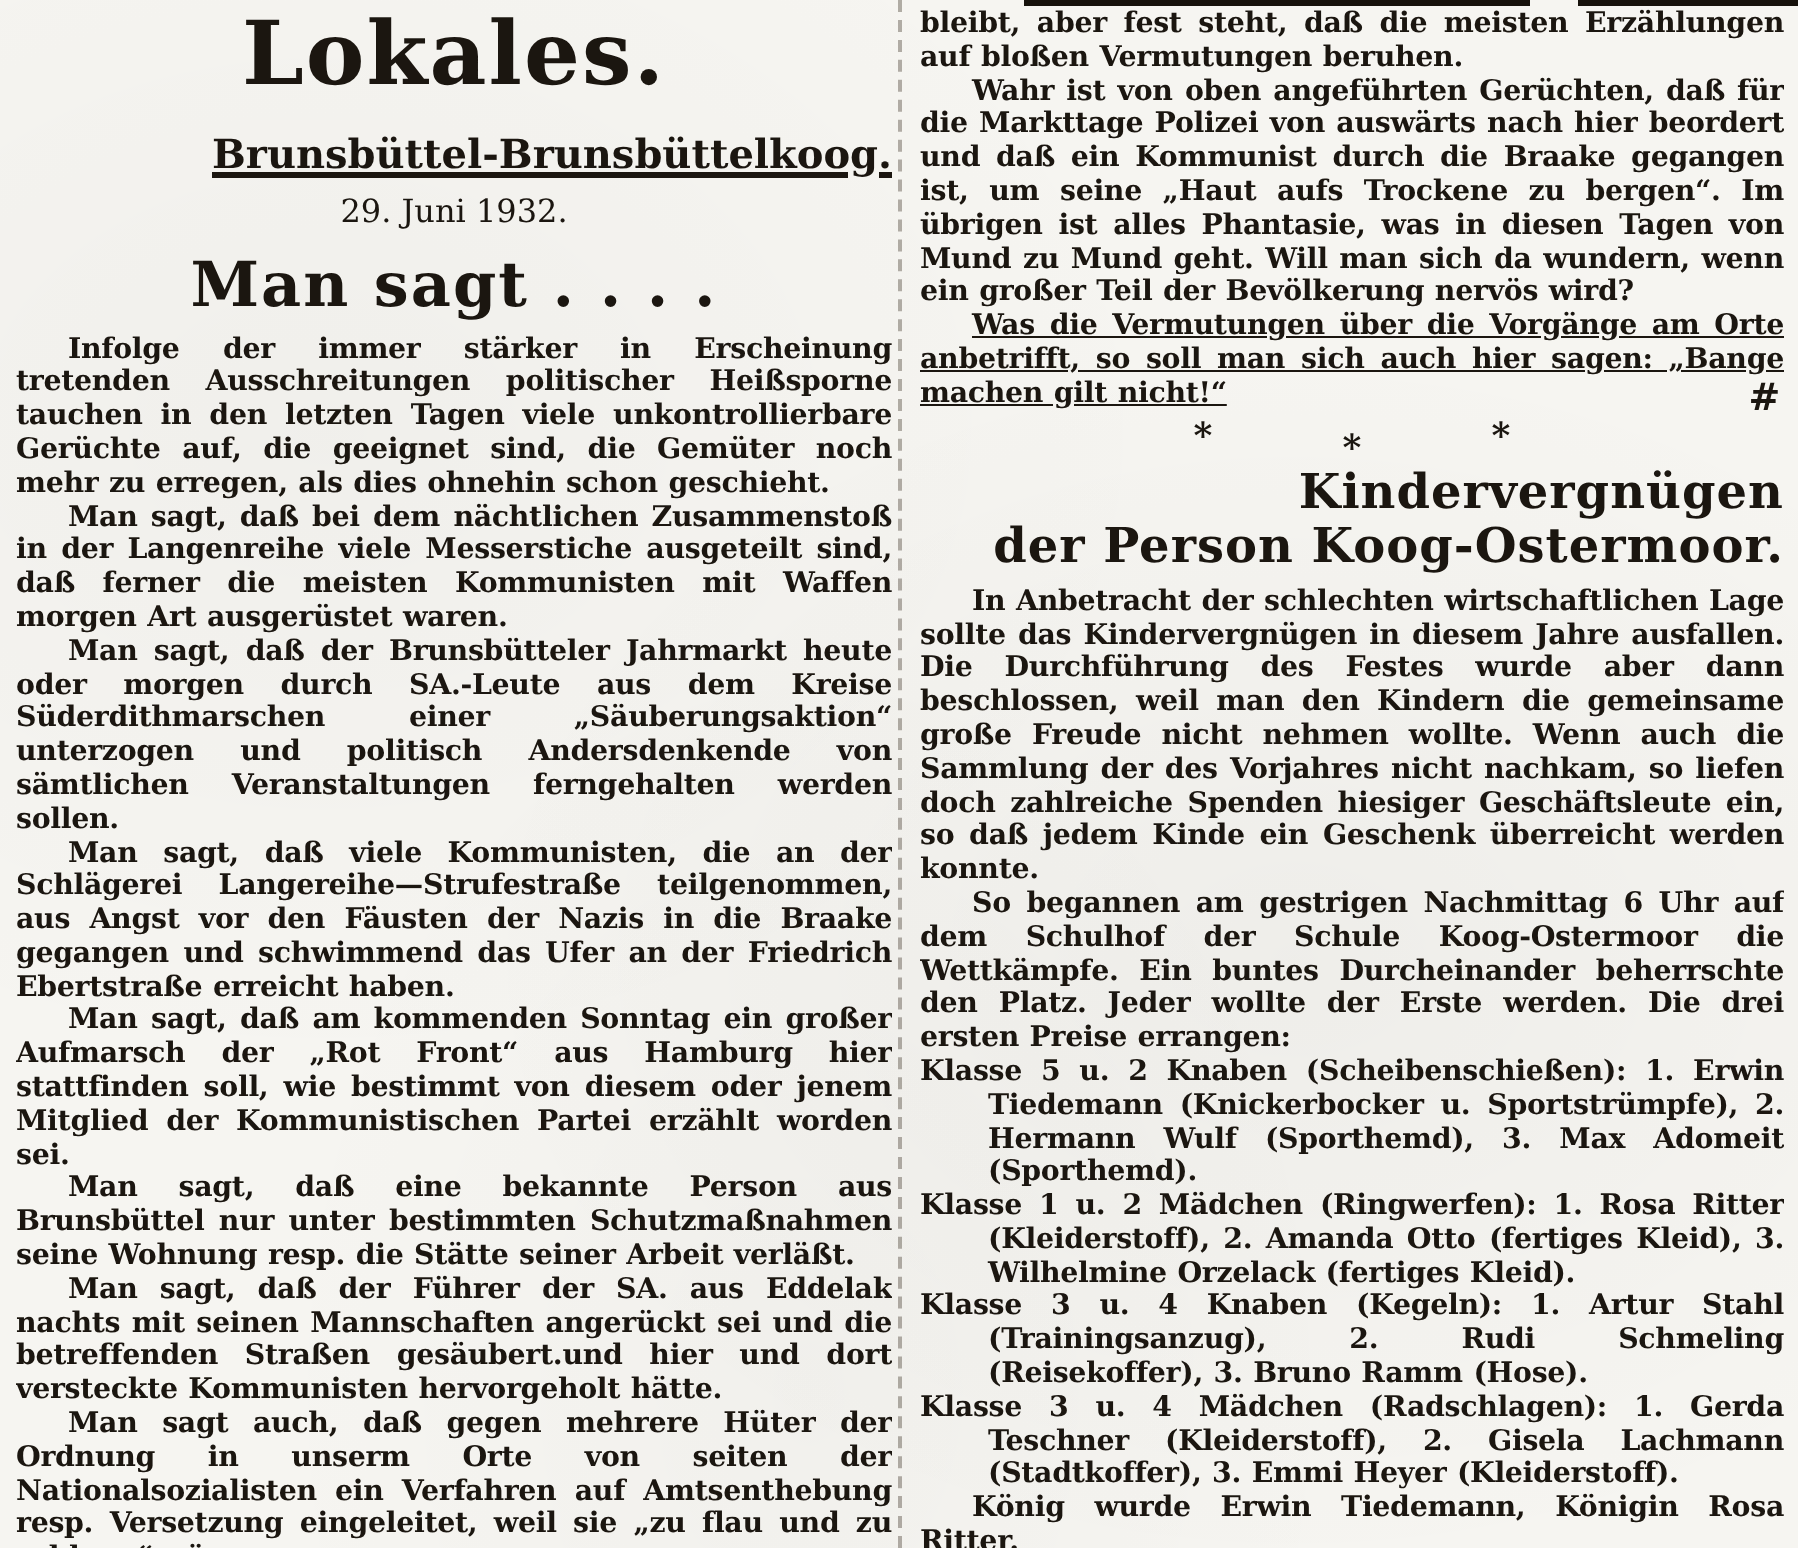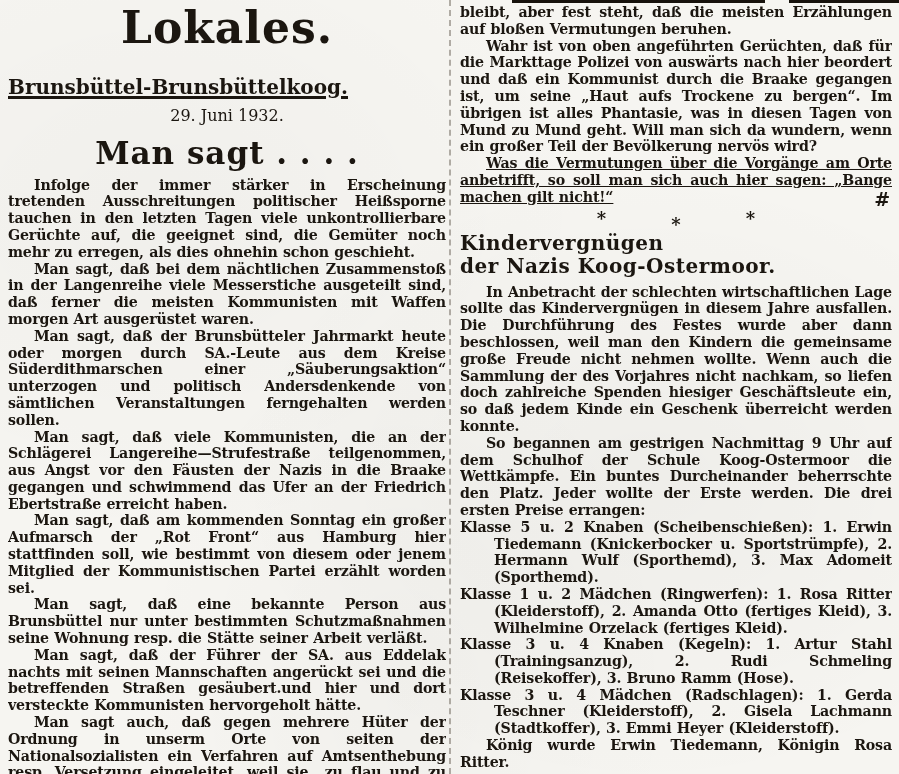--- a/index.html
+++ b/index.html
@@ -27,21 +27,21 @@
   .col{position:absolute;top:0;height:774px;overflow:hidden;}
   .col-left{left:8px;width:438px;}
   .col-right{left:460px;width:432px;padding-top:4px;}
 
   
   .masthead{
     font-size:44px;font-weight:bold;text-align:center;
     margin:6px 0 0;line-height:1.0;letter-spacing:1px;
   }
   .subtitle{
-    font-size:20px;font-weight:bold;text-align:left;margin-top:25px;
+    font-size:20px;font-weight:bold;text-align:right;margin-top:15px;
     text-decoration:underline;text-decoration-thickness:3px;text-underline-offset:2px;
   }
   .date-line{font-size:16px;text-align:center;margin-top:7px;}
   .mansagt-title{
     font-size:31px;font-weight:bold;text-align:center;
     margin:12px 0 7px;letter-spacing:1px;line-height:1.05;
   }
 
   
   .bodytext p{
@@ -56,21 +56,21 @@
     font-size:19px;font-weight:bold;text-indent:0;
   }
 
   .asterisk-row{text-align:center;height:22px;margin:2px 0 0;}
   .asterisk-row span{
     font-size:18px;font-weight:bold;display:inline-block;margin:0 30px;
   }
   .asterisk-row span.mid{position:relative;top:6px;}
 
   .k-title{
-    font-size:20px;font-weight:bold;text-align:left;
+    font-size:24px;font-weight:bold;text-align:right;
     line-height:1.15;margin:2px 0 6px;letter-spacing:0.5px;
   }
 
   .results p{
     padding-left:34px;text-indent:-34px;
   }
 </style>
 </head>
 <body>
 
@@ -106,25 +106,25 @@
     </p>
 
     <div class="asterisk-row">
       <span>*</span>
       <span class="mid">*</span>
       <span>*</span>
     </div>
 
     <h2 class="k-title">
       <span>Kindervergnügen</span><br>
-      <span>der Nazis Koog-Ostermoor.</span>
+      <span>der Person Koog-Ostermoor.</span>
     </h2>
 
     <p>In Anbetracht der schlechten wirtschaftlichen Lage sollte das Kindervergnügen in diesem Jahre ausfallen. Die Durchführung des Festes wurde aber dann beschlossen, weil man den Kindern die gemeinsame große Freude nicht nehmen wollte. Wenn auch die Sammlung der des Vorjahres nicht nachkam, so liefen doch zahlreiche Spenden hiesiger Geschäftsleute ein, so daß jedem Kinde ein Geschenk überreicht werden konnte.</p>
-    <p>So begannen am gestrigen Nachmittag 9 Uhr auf dem Schulhof der Schule Koog-Ostermoor die Wettkämpfe. Ein buntes Durcheinander beherrschte den Platz. Jeder wollte der Erste werden. Die drei ersten Preise errangen:</p>
+    <p>So begannen am gestrigen Nachmittag 6 Uhr auf dem Schulhof der Schule Koog-Ostermoor die Wettkämpfe. Ein buntes Durcheinander beherrschte den Platz. Jeder wollte der Erste werden. Die drei ersten Preise errangen:</p>
 
     <div class="results">
       <p>Klasse 5 u. 2 Knaben (Scheibenschießen): 1. Erwin Tiedemann (Knickerbocker u. Sportstrümpfe), 2. Hermann Wulf (Sporthemd), 3. Max Adomeit (Sporthemd).</p>
       <p>Klasse 1 u. 2 Mädchen (Ringwerfen): 1. Rosa Ritter (Kleiderstoff), 2. Amanda Otto (fertiges Kleid), 3. Wilhelmine Orzelack (fertiges Kleid).</p>
       <p>Klasse 3 u. 4 Knaben (Kegeln): 1. Artur Stahl (Trainingsanzug), 2. Rudi Schmeling (Reisekoffer), 3. Bruno Ramm (Hose).</p>
       <p>Klasse 3 u. 4 Mädchen (Radschlagen): 1. Gerda Teschner (Kleiderstoff), 2. Gisela Lachmann (Stadtkoffer), 3. Emmi Heyer (Kleiderstoff).</p>
     </div>
 
     <p>König wurde Erwin Tiedemann, Königin Rosa Ritter.</p>
 

